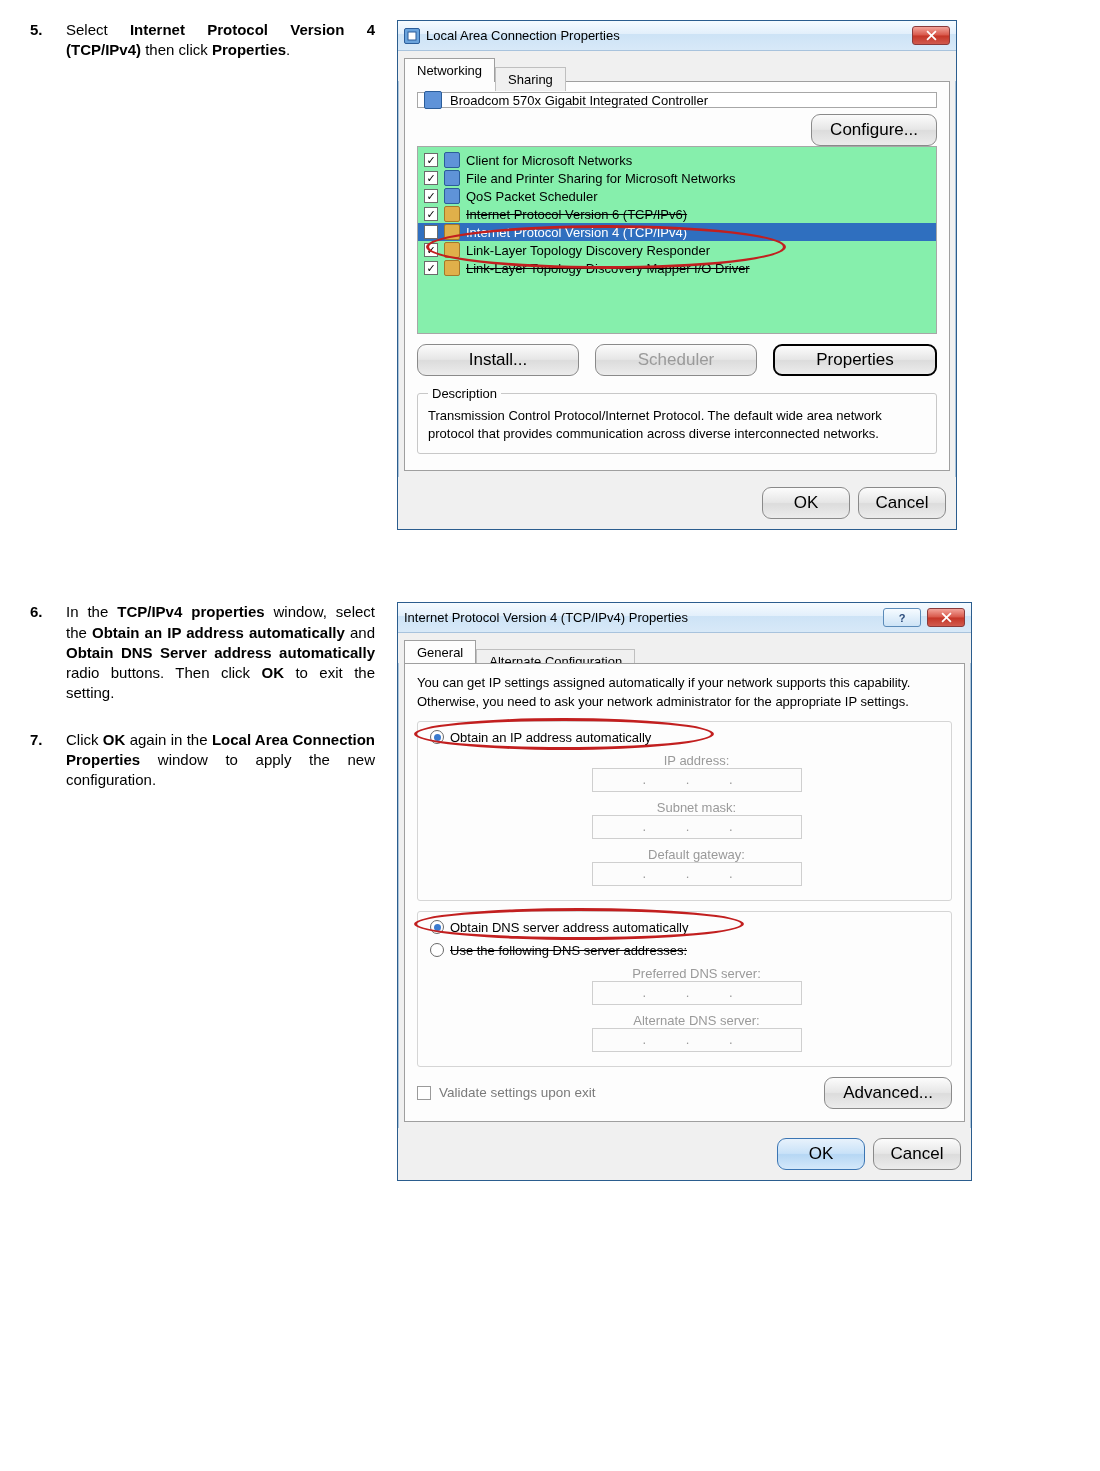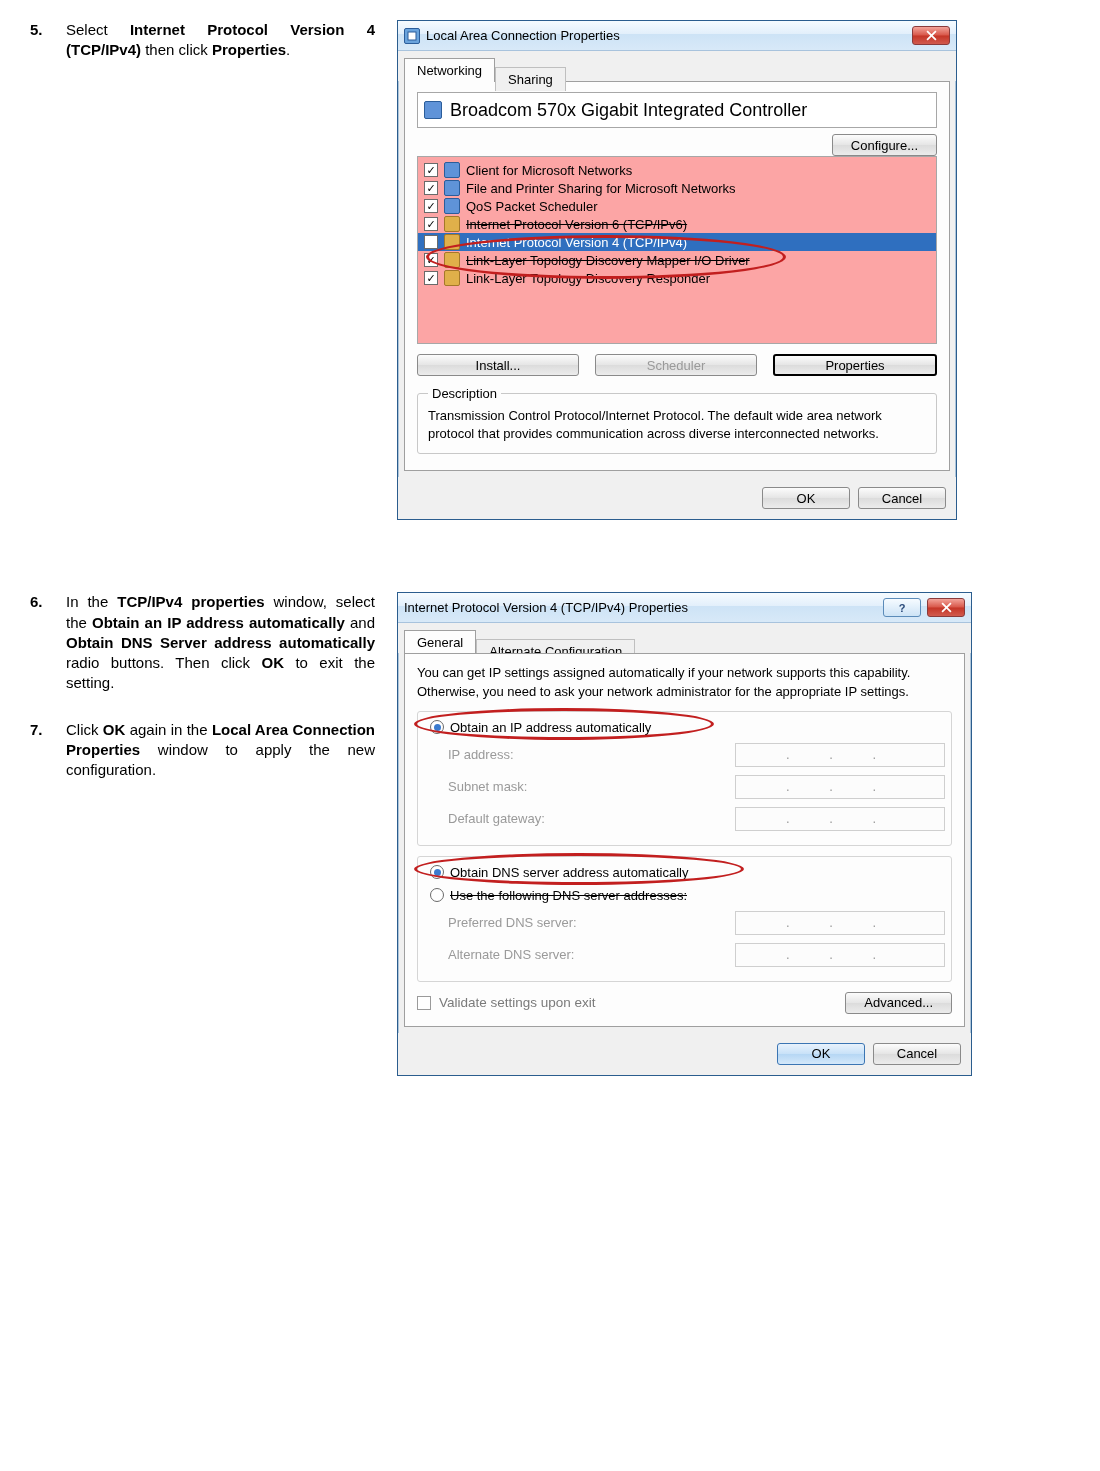--- a/index.html
+++ b/index.html
@@ -66,59 +66,59 @@
   .tab.inactive { background:#f0f0f0; border:1px solid #bfbfbf; border-bottom:none; top:10px;}
   .tabpanel {
     margin:0 6px 6px 6px;
     background:#fdfdfd;
     border:1px solid #9f9f9f;
     padding:10px 12px 12px 12px;
   }
   
   .label { font-size:13px; margin:6px 0 4px 0;}
   .textbox {
-    height:36px;border:1px solid #a7a7a7;background:#fff;
-    display:flex;align-items:center;padding:0 6px;font-size:18px;gap:8px;
+    height:16px;border:1px solid #a7a7a7;background:#fff;
+    display:flex;align-items:center;padding:0 6px;font-size:13px;gap:8px;
   }
   .btn {
-    height:22px; padding:0 18px;
+    height:32px; padding:0 18px;
     border:1px solid #8a8a8a;
     background:linear-gradient(#fcfcfc,#e6e6e6 48%,#dcdcdc 52%,#ececec);
-    border-radius:3px; font-size:13px; display:inline-flex;align-items:center;justify-content:center;
+    border-radius:9px; font-size:17px; display:inline-flex;align-items:center;justify-content:center;
     color:#000;
   }
   .btn.disabled{ color:#9a9a9a; }
   .btn.primary{
     border:1px solid #3b75b3;
     background:linear-gradient(#e8f2fc,#c9e2f8 48%,#b6d7f4 52%,#d4e8fa);
   }
   .btn.highlight{ border:2px solid #000; }
   .itemslist{
-    border:1px solid #a7a7a7;background:#fca5a5;padding:4px 0;height:188px;overflow:hidden;
+    border:1px solid #a7a7a7;background:#86efac;padding:4px 0;height:188px;overflow:hidden;
     position:relative;
   }
   .listrow{ display:flex;align-items:center;gap:6px;padding:1px 6px;font-size:13px;}
   .listrow .chk{width:14px;height:14px;border:1px solid #6a6a6a;background:#fff;display:flex;align-items:center;justify-content:center;font-size:10px;}
   .listrow .chk::after{content:"✓";font-size:11px;line-height:1;}
   .listrow .miniicon{width:16px;height:16px;background:#e0b04a;border:1px solid #a4782a;border-radius:2px;}
   .listrow.blue .miniicon{ background:#5f93d8;border-color:#2b5d9a;}
   .listrow.selected{ background:#2f6fbf;color:#fff; }
   .listrow.strike span.txt{ text-decoration:line-through; }
   .circle-mark{
     position:absolute; border:3px solid #c21f1f; border-radius:50%;
     pointer-events:none;
   }
   fieldset{ border:1px solid #c8c8c8; border-radius:3px; padding:6px 10px 10px 10px; margin:10px 0 4px 0;}
   fieldset legend{ font-size:13px; padding:0 4px;}
   .btnrow{ display:flex; justify-content:flex-end; gap:8px; padding:10px; background:#f0f0f0;}
   
   .radio-row{display:flex;align-items:center;gap:6px;font-size:13px;padding:4px 6px;}
   .radio{ width:14px;height:14px;border:1px solid #6a6a6a;border-radius:50%;background:#fff;display:flex;align-items:center;justify-content:center;}
   .radio.checked::after{content:"";width:7px;height:7px;background:#3b7bcf;border-radius:50%;}
-  .ip-field-row{display:flex;align-items:center;justify-content:space-between;padding:4px 0 4px 24px;font-size:13px;color:#9a9a9a;}
+  .ip-field-row{display:flex;align-items:center;justify-content:center;padding:4px 0 4px 24px;font-size:13px;color:#9a9a9a;flex-direction:column;}
   .ip-box{width:210px;height:24px;border:1px solid #cfcfcf;background:#fcfcfc;display:flex;align-items:center;justify-content:space-around;color:#9a9a9a;font-size:13px;}
   .chkbox{width:14px;height:14px;border:1px solid #9a9a9a;background:#fff;}
   .note{font-size:13px;line-height:1.4;}
   .section-divider{ border:1px solid #d5d5d5; border-radius:3px; margin:10px 0; padding:4px 6px 10px 6px;}
   .dots{letter-spacing:18px;}
 </style>
 </head>
 <body>
 
 <div class="step-row">
@@ -177,29 +177,29 @@
         <div class="listrow strike">
             <span class="chk"></span>
             <span class="miniicon"></span>
             <span class="txt">Internet Protocol Version 6 (TCP/IPv6)</span>
           </div>
         <div class="listrow selected">
             <span class="chk"></span>
             <span class="miniicon"></span>
             <span class="txt">Internet Protocol Version 4 (TCP/IPv4)</span>
           </div>
+        <div class="listrow">
+            <span class="chk"></span>
+            <span class="miniicon"></span>
+            <span class="txt">Link-Layer Topology Discovery Responder</span>
+          </div>
         <div class="listrow strike">
             <span class="chk"></span>
             <span class="miniicon"></span>
             <span class="txt">Link-Layer Topology Discovery Mapper I/O Driver</span>
-          </div>
-        <div class="listrow">
-            <span class="chk"></span>
-            <span class="miniicon"></span>
-            <span class="txt">Link-Layer Topology Discovery Responder</span>
           </div>
 
         <span class="circle-mark" style="left:8px;top:78px;width:360px;height:44px;"></span>
       </div>
 
       <div style="display:flex;gap:16px;margin-top:10px;">
         <span class="btn" style="flex:1">Install...</span>
         <span class="btn disabled" style="flex:1">Scheduler</span>
         <span class="btn highlight" style="flex:1">Properties</span>
       </div>

